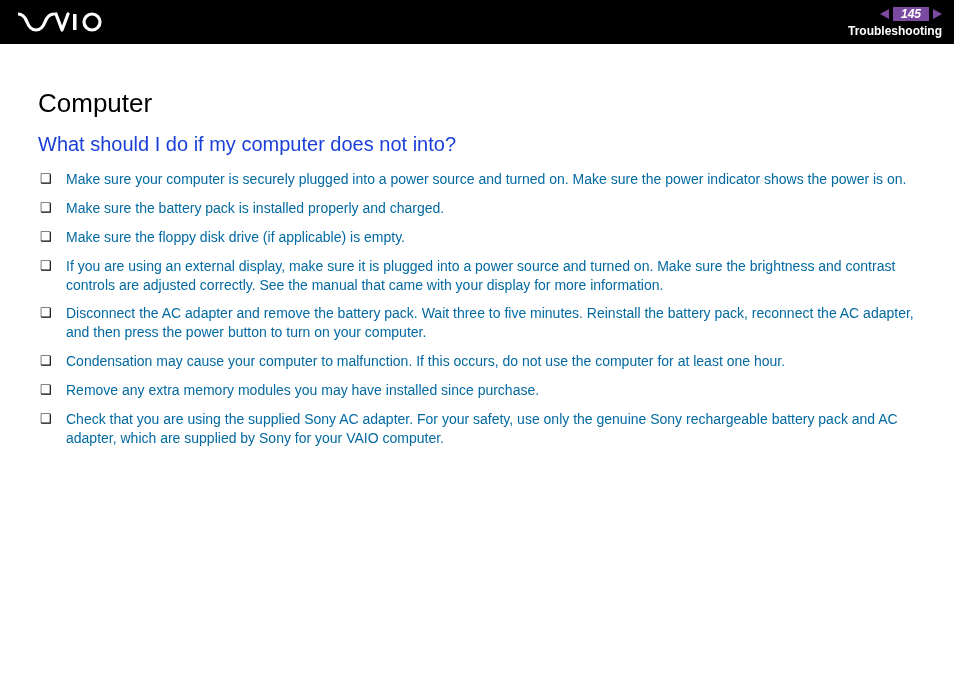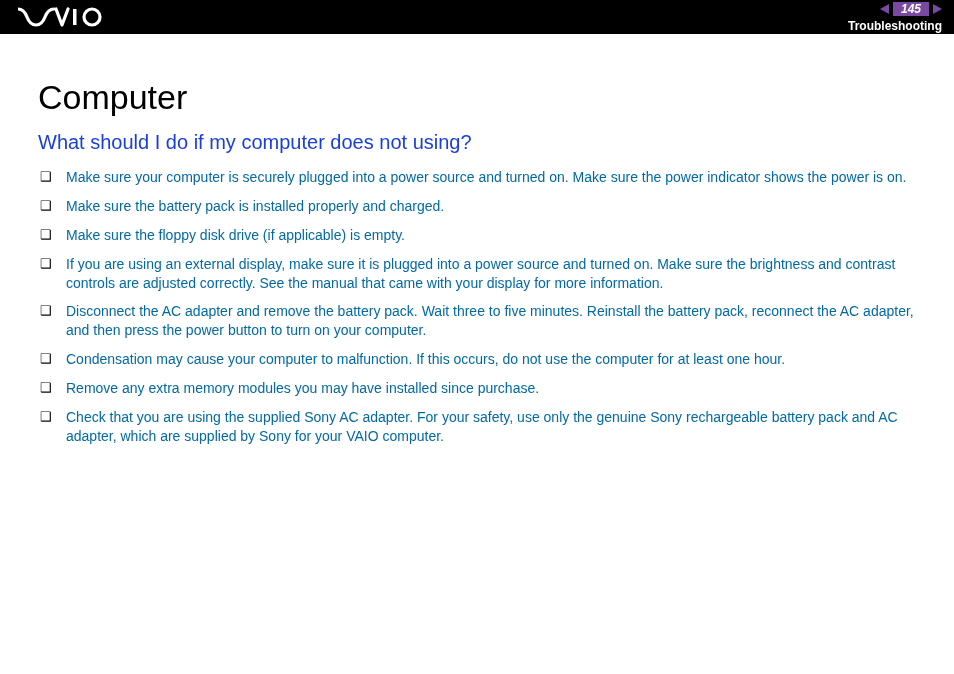--- a/index.html
+++ b/index.html
@@ -5,21 +5,21 @@
   * { margin: 0; padding: 0; box-sizing: border-box; }
   body {
     width: 954px;
     height: 674px;
     font-family: Arial, Helvetica, sans-serif;
     background: #fff;
     position: relative;
   }
   .topbar {
     width: 100%;
-    height: 34px;
+    height: 44px;
     background: #000;
     display: flex;
     align-items: center;
     justify-content: space-between;
     padding: 0 12px 0 18px;
     color: #fff;
   }
   .logo {
     display: flex;
     align-items: center;
@@ -54,21 +54,21 @@
   }
   .section-label {
     font-weight: bold;
     font-size: 12px;
     margin-top: 4px;
   }
   .content {
     padding: 44px 34px 0 38px;
   }
   .h1 {
-    font-size: 34px;
+    font-size: 26px;
     font-weight: normal;
     color: #000;
     margin-bottom: 14px;
   }
   .h2 {
     font-size: 20px;
     font-weight: normal;
     color: #1a3fd8;
     margin-bottom: 14px;
   }
@@ -109,21 +109,21 @@
       <div class="arrow-left"></div>
       <div class="page-num-box">145</div>
       <div class="arrow-right"></div>
     </div>
     <div class="section-label">Troubleshooting</div>
   </div>
 </div>
 
 <div class="content">
   <h1 class="h1">Computer</h1>
-  <h2 class="h2">What should I do if my computer does not using?</h2>
+  <h2 class="h2">What should I do if my computer does not into?</h2>
   <ul class="bullets">
     <li>Make sure your computer is securely plugged into a power source and turned on. Make sure the power indicator shows the power is on.</li>
     <li>Make sure the battery pack is installed properly and charged.</li>
     <li>Make sure the floppy disk drive (if applicable) is empty.</li>
     <li>If you are using an external display, make sure it is plugged into a power source and turned on. Make sure the brightness and contrast controls are adjusted correctly. See the manual that came with your display for more information.</li>
     <li>Disconnect the AC adapter and remove the battery pack. Wait three to five minutes. Reinstall the battery pack, reconnect the AC adapter, and then press the power button to turn on your computer.</li>
     <li>Condensation may cause your computer to malfunction. If this occurs, do not use the computer for at least one hour.</li>
     <li>Remove any extra memory modules you may have installed since purchase.</li>
     <li>Check that you are using the supplied Sony AC adapter. For your safety, use only the genuine Sony rechargeable battery pack and AC adapter, which are supplied by Sony for your VAIO computer.</li>
   </ul>

